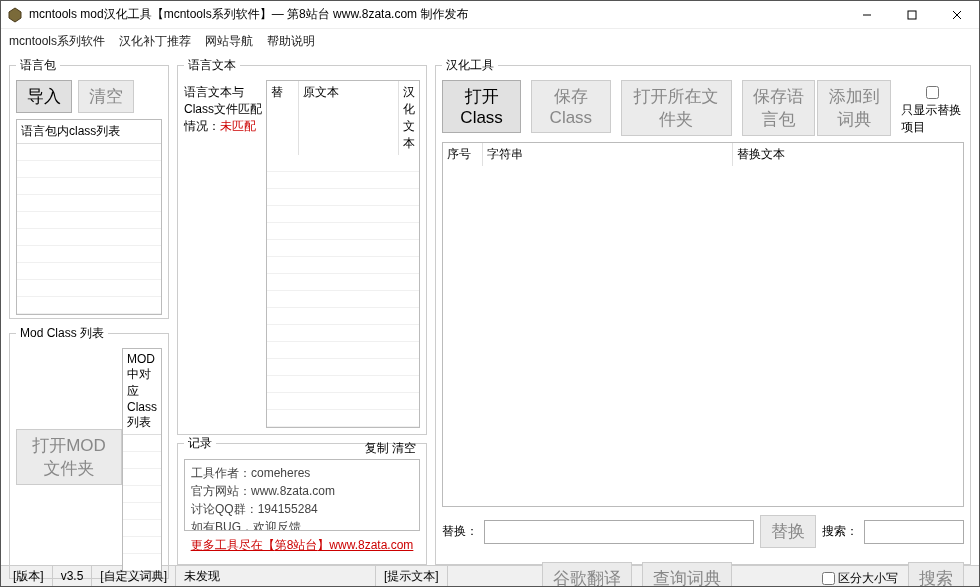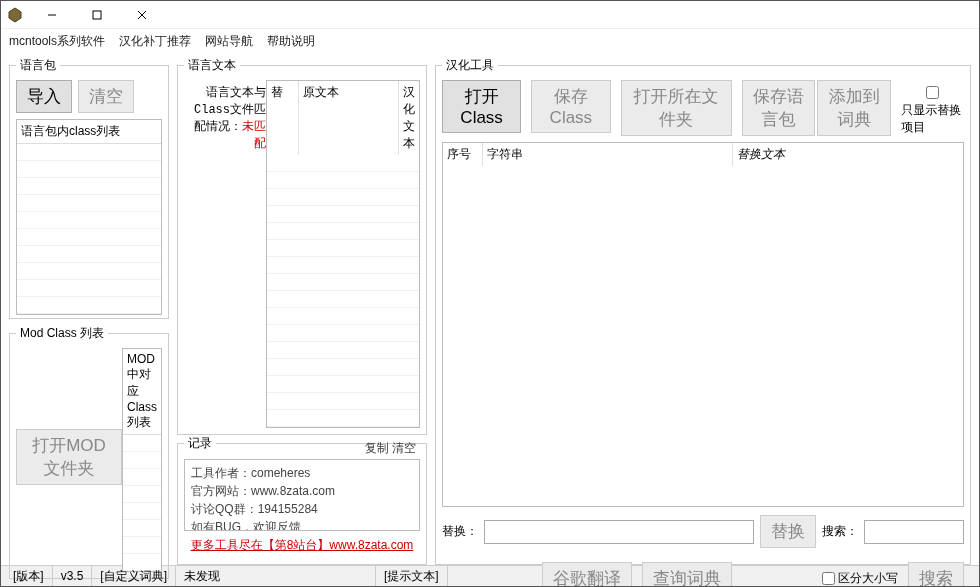--- a/index.html
+++ b/index.html
@@ -20,39 +20,40 @@
 .btn { background: #e1e1e1; border: 1px solid #adadad; padding: 4px 10px; font-size: 17px; font-family: inherit; cursor: pointer; min-height: 24px; }
 .btn:disabled { color: #888; background: #ebebeb; border-color: #ccc; }
 .btn.short { padding: 4px 6px; }
 .listbox { border: 1px solid #bbb; background: #fff; width: 100%; }
 .listbox .header { font-size: 12px; padding: 3px 4px; border-bottom: 1px solid #ddd; }
 .grid { border: 1px solid #bbb; background: #fff; width: 100%; }
 .grid .head { display: flex; font-size: 12px; }
 .grid .head > div { padding: 3px 4px; border-right: 1px solid #e0e0e0; background: #fff; }
 .grid .body { background: #fff; }
 .grid .body .row { height: 17px; border-bottom: 1px solid #f0f0f0; }
-.link { color: #404040; cursor: pointer; }
+.link { color: #000000; cursor: pointer; }
 .redlink { color: #c00; text-decoration: underline; cursor: pointer; }
 .redtext { color: #c00; }
 .logbox { border: 1px solid #bbb; padding: 4px 6px; font-size: 12px; color: #444; line-height: 1.5; height: 72px; overflow: hidden; }
 .toolrow { display: flex; align-items: center; gap: 6px; }
 .inpt { border: 1px solid #aaa; height: 24px; padding: 2px 4px; font-size: 12px; }
 .statusbar { height: 21px; border-top: 1px solid #ccc; display: flex; align-items: center; font-size: 12px; padding: 0 4px; gap: 0; background: #f0f0f0; }
 .statusbar > div { padding: 0 8px; border-right: 1px solid #ccc; height: 100%; display: flex; align-items: center; }
 .statusbar > div:last-child { border-right: none; }
 .checkbox { display: flex; align-items: center; gap: 3px; font-size: 12px; }
 .checkbox input { width: 13px; height: 13px; }
 </style>
 </head>
 <body>
 
 <div class="titlebar">
   <svg class="icon" viewBox="0 0 16 16">
       <polygon points="8,1 14,5 14,11 8,15 2,11 2,5" fill="#7a6a3a" stroke="#4a3a1a"></polygon>
     </svg>
+  <div class="title">mcntools mod汉化工具【mcntools系列软件】— 第8站台 www.8zata.com 制作发布</div>
   <div class="winbtns">
     <div class="winbtn">
         <svg width="10" height="10">
           <line x1="1" y1="5" x2="9" y2="5" stroke="#000"></line>
         </svg>
       </div>
     <div class="winbtn">
         <svg width="10" height="10">
           <rect x="1" y="1" width="8" height="8" fill="none" stroke="#000"></rect>
         </svg>
@@ -114,21 +115,21 @@
             <div class="row" style="height:17px;border-bottom:1px solid #f0f0f0;"></div>
             <div class="row" style="height:17px;border-bottom:1px solid #f0f0f0;"></div>
         </div>
       </div>
     </fieldset>
   </div>
 
   <div class="col-mid">
     <fieldset style="height:378px; display:flex; flex-direction:row;">
       <legend>语言文本</legend>
-      <div style="text-align:right; padding:4px 0 8px 0;font-family:Liberation Mono, monospace;">
+      <div style="text-align:left; padding:4px 0 8px 0;">
         <span>语言文本与Class文件匹配情况：</span><span class="redtext">未匹配</span>
       </div>
       <div class="grid" style="flex:1;">
         <div class="head">
           <div style="width:32px;">替</div>
           <div style="width:100px;">原文本</div>
           <div style="flex:1; border-right:none;">汉化文本</div>
         </div>
         <div class="body">
           <div class="row"></div>
@@ -183,21 +184,21 @@
         </div>
         <label class="checkbox" style="margin-top:6px;flex-direction:column;">
           <input type="checkbox" style="">
             <span>只显示替换项目</span>
         </label>
       </div>
       <div class="grid" style="flex:1;">
         <div class="head">
           <div style="width:40px;">序号</div>
           <div style="width:250px;">字符串</div>
-          <div style="flex:1; border-right:none;font-style:italic;">替换文本</div>
+          <div style="flex:1; border-right:none;">替换文本</div>
         </div>
         <div class="body" style="height:340px;">
         </div>
       </div>
       <div class="toolrow" style="margin-top:8px; gap:6px;">
         <span>替换：</span>
         <input class="inpt" style="flex: 1 1 0%;">
         <button class="btn" disabled="">替换</button>
         <span>搜索：</span>
         <input class="inpt" style="width: 100px;">

